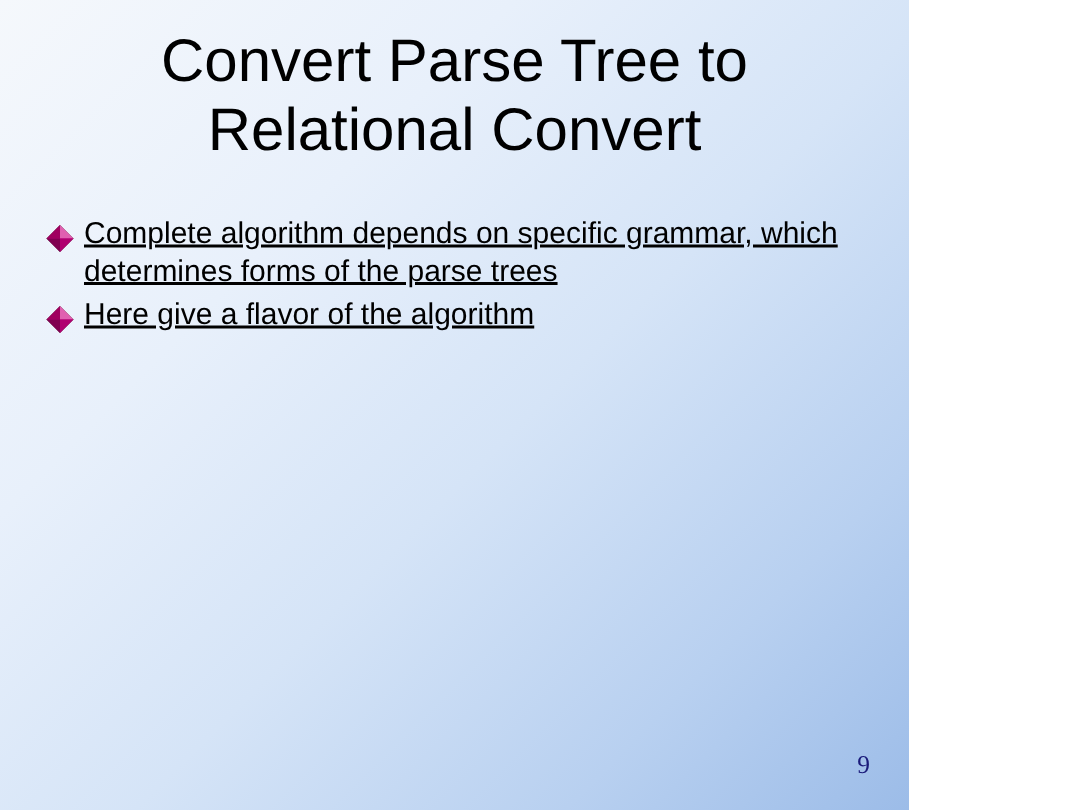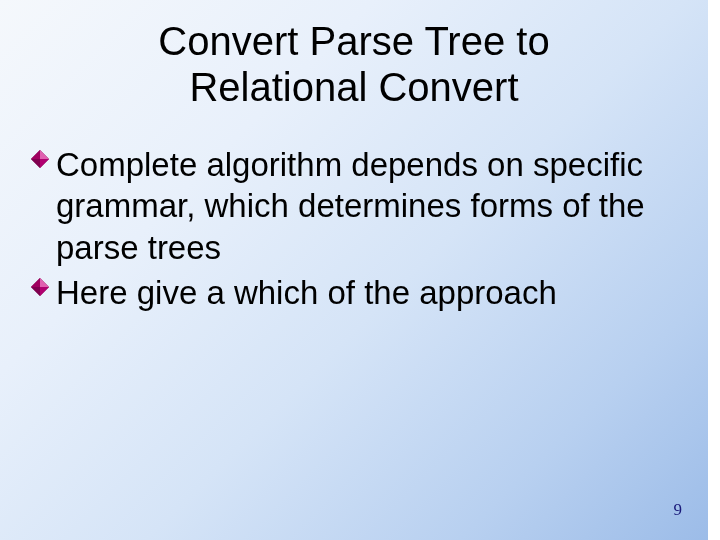--- a/index.html
+++ b/index.html
@@ -4,21 +4,21 @@
 <style>
   html, body {
     margin: 0;
     padding: 0;
     width: 720px;
     height: 540px;
     overflow: hidden;
     font-family: Verdana, Geneva, sans-serif;
   }
   .slide {
-    width: 708px;
+    width: 606px;
     height: 540px;
     background: linear-gradient(135deg, #f5f8fc 0%, #e8f0fb 30%, #d5e4f7 55%, #b8d0f0 80%, #9cbce8 100%);
     position: relative;
     box-sizing: border-box;
   }
   .title {
     text-align: center;
     font-family: "Comic Sans MS", "Comic Sans", cursive, sans-serif;
     font-size: 40px;
     line-height: 1.15;
@@ -40,24 +40,25 @@
     flex: 0 0 auto;
     width: 22px;
     height: 22px;
     margin-top: 5px;
     margin-right: 4px;
   }
   .bullet-marker svg {
     display: block;
   }
   .bullet-text {
-    font-size: 33px;
+    font-size: 20px;
     line-height: 1.25;
     color: #000;
     font-family: Verdana, Geneva, sans-serif;
+    text-decoration: underline;
   }
   .page-number {
     position: absolute;
     right: 26px;
     bottom: 20px;
     font-size: 17px;
     color: #1a1a7a;
     font-family: "Times New Roman", Times, serif;
   }
 </style>
@@ -89,20 +90,20 @@
     <div class="bullet-item">
       <div class="bullet-marker">
         <svg width="20" height="20" viewBox="0 0 20 20">
           <polygon points="10,1 19,10 10,19 1,10" fill="#c00080" stroke="#888" stroke-width="0.5"></polygon>
           <polygon points="10,1 19,10 10,10" fill="#e060b0"></polygon>
           <polygon points="10,1 1,10 10,10" fill="#a00060"></polygon>
           <polygon points="1,10 10,19 10,10" fill="#800050"></polygon>
           <polygon points="19,10 10,19 10,10" fill="#b00070"></polygon>
         </svg>
       </div>
-      <div class="bullet-text">Here give a which of the approach</div>
+      <div class="bullet-text">Here give a flavor of the algorithm</div>
     </div>
 
   </div>
 
   <div class="page-number">9</div>
 
 </div>
 
 </body></html>

